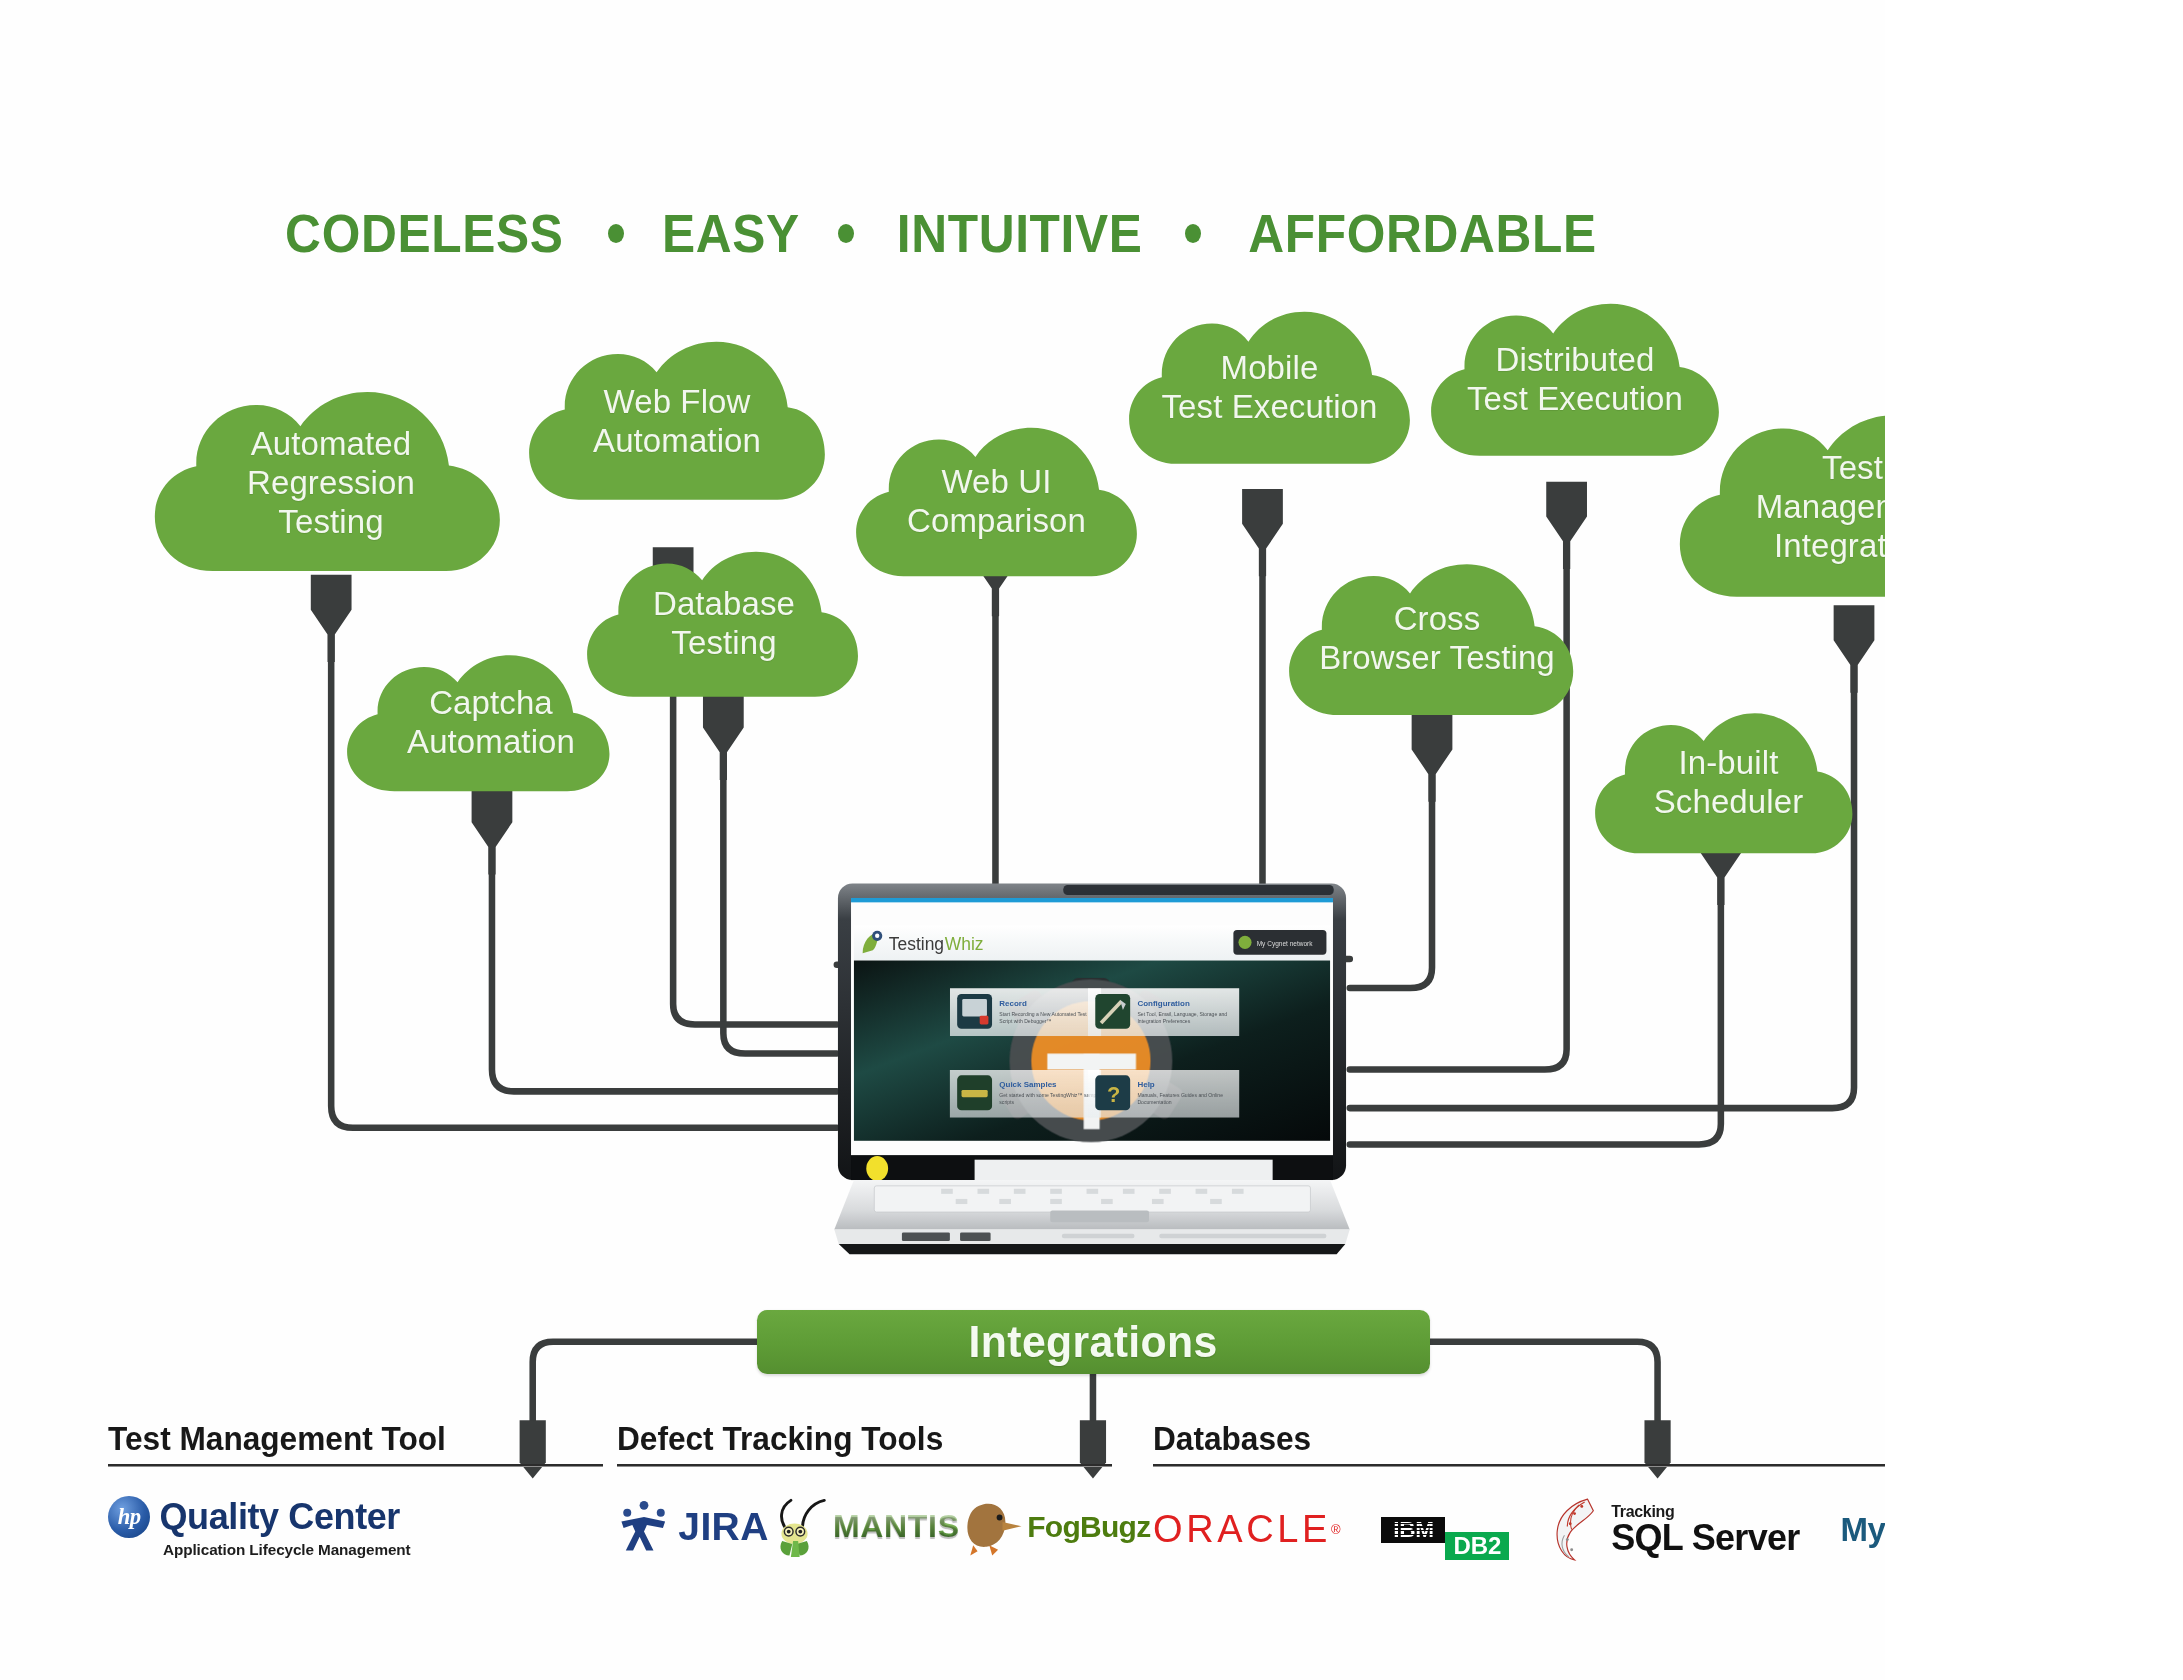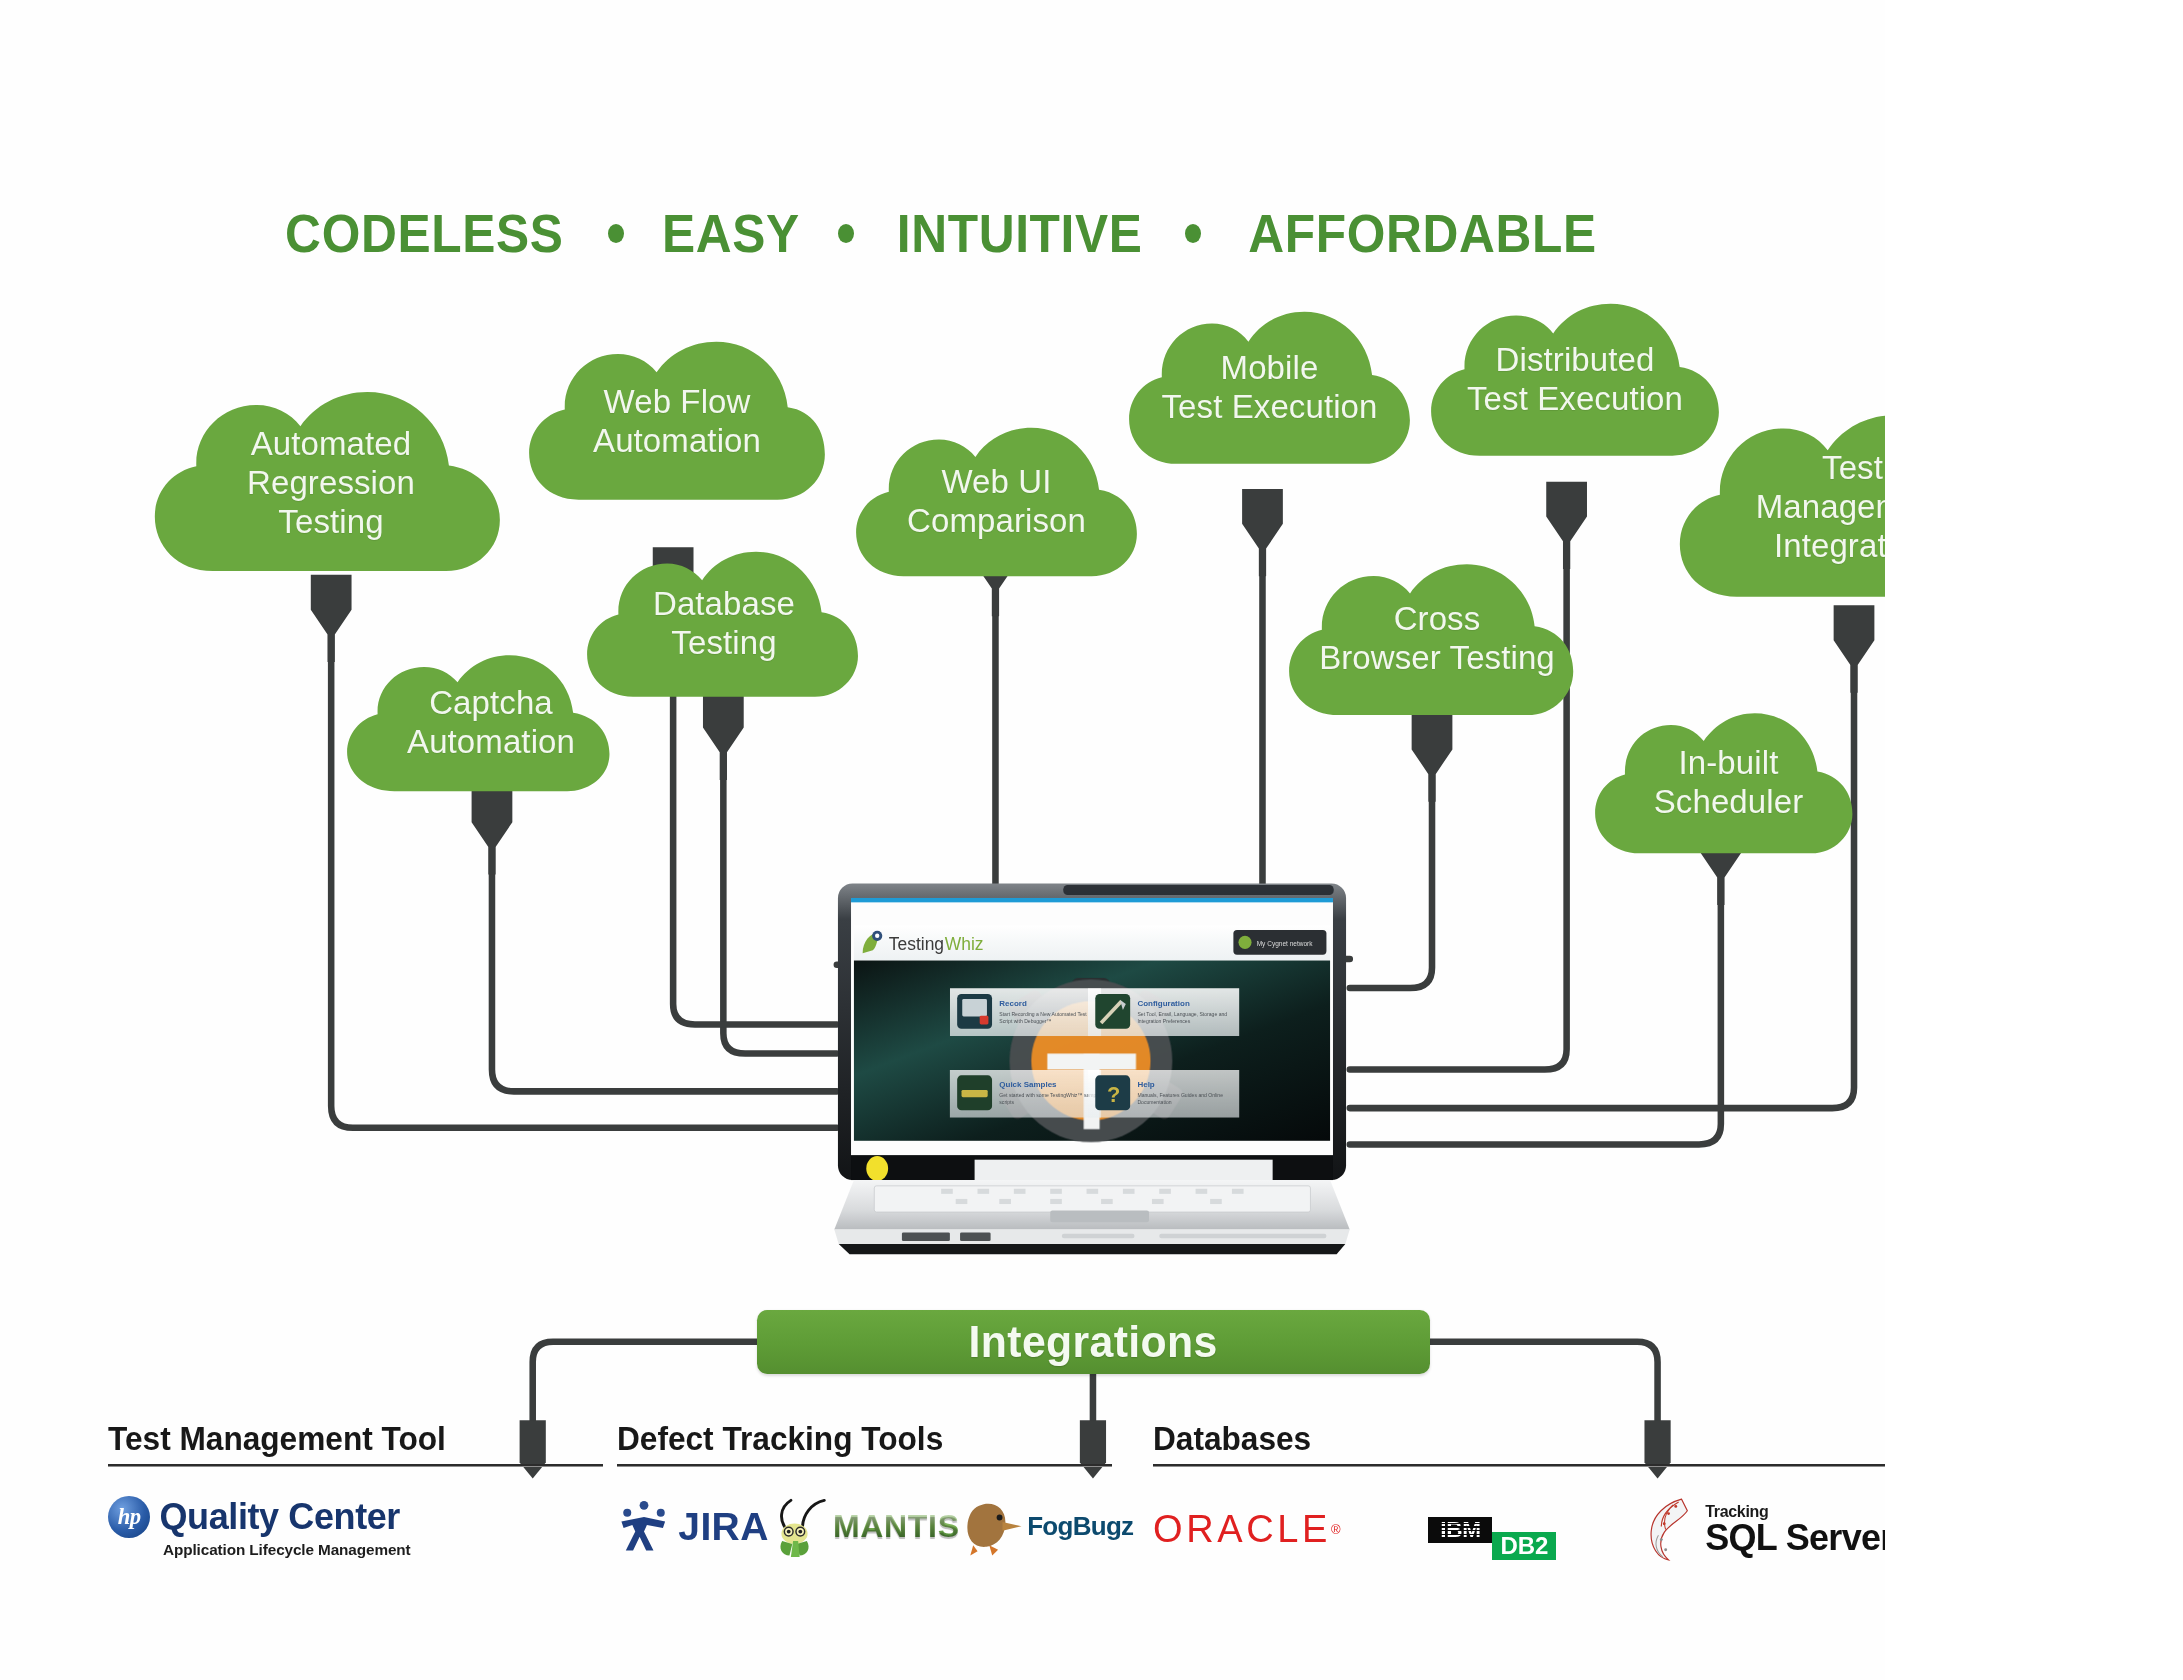--- a/index.html
+++ b/index.html
@@ -179,21 +179,21 @@
   
   .mantis-text {
     font-size: 32px; font-weight: bold;
     background: linear-gradient(180deg, #e9eee8 0%, #7ab154 48%, #2f6b22 100%);
     -webkit-background-clip: text; background-clip: text; color: transparent;
     letter-spacing: 0.7px;
     text-shadow: 0 1.5px 0.7px rgba(0,0,0,0.25);
   }
 
   
-  .fogbugz-text { font-size: 26px; font-weight: bold; color: #0c4a6e; letter-spacing: -0.7px; }
+  .fogbugz-text { font-size: 30px; font-weight: bold; color: #4d7c0f; letter-spacing: -0.7px; }
 
   
   .oracle-text {
     font-size: 38px; font-weight: 500; color: #e02020;
     letter-spacing: 3.6px;
     font-family: "Liberation Sans", sans-serif;
   }
   .oracle-reg { font-size: 13px; vertical-align: super; color: #e02020; }
 
   
@@ -601,21 +601,21 @@
           <path d="M40,66 L44,80 L52,72 Z" fill="#d4762a"></path>
         </svg>
         <div class="fogbugz-text">FogBugz</div>
       </div>
     </div>
   </div>
 
   <div class="footer-group" style="left:1153px; top:1419px; width:968px;">
     <div class="grp-title">Databases</div>
     <div class="grp-rule"></div>
-    <div class="grp-logos" style="gap:88px;">
+    <div class="grp-logos" style="gap:41px;">
 
       <div class="logo">
         <div class="oracle-text">ORACLE</div>
         <div class="oracle-reg">®</div>
       </div>
 
       <div class="logo db2">
         <div class="db2-ibm">
           <span>IBM</span>
         </div>

